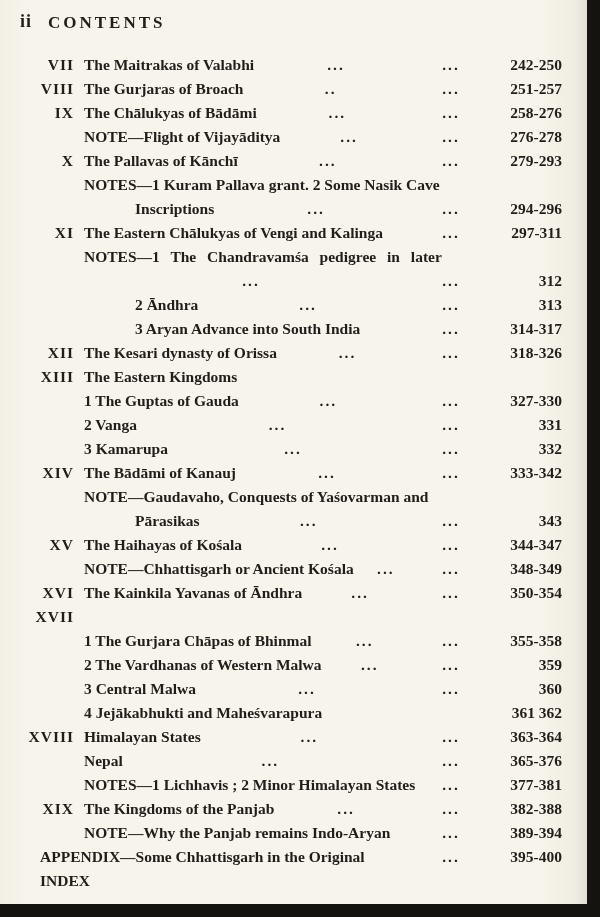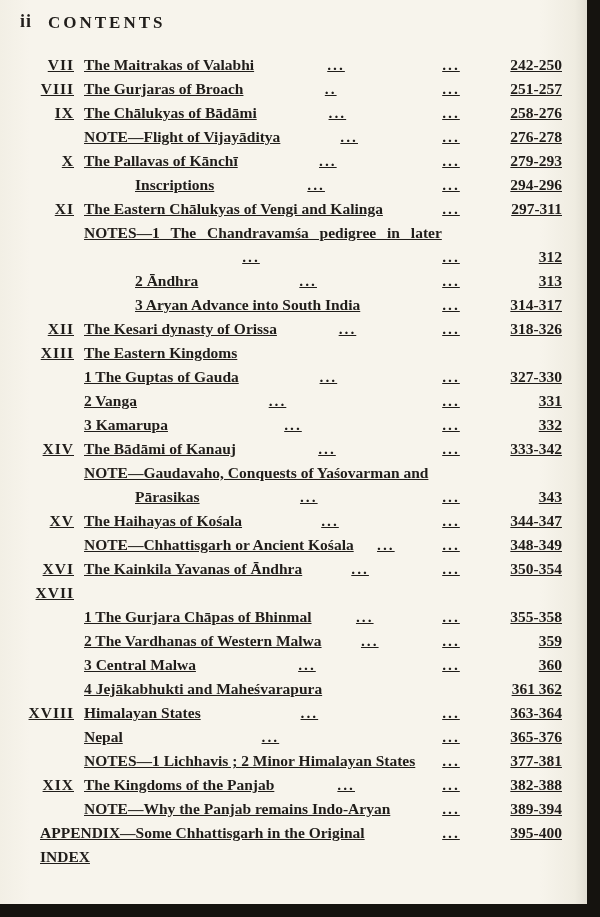--- a/index.html
+++ b/index.html
@@ -47,21 +47,20 @@
   }
   .toc {
     margin: 10px 38px 0 18px;
   }
   .row {
     display: flex;
     align-items: flex-start;
     line-height: 24px;
     font-size: 15.5px;
     white-space: nowrap;
-    text-decoration: underline;
   }
   .num {
     width: 66px;
     flex: 0 0 66px;
     text-align: right;
     padding-right: 10px;
     box-sizing: border-box;
     letter-spacing: 1px;
   }
   .txt { flex: 0 0 auto; }
@@ -123,20 +122,27 @@
     <span class="d2">...</span>
     <span class="pg">276-278</span>
   </div>
       <div class="row">
     <span class="num">X</span>
     <span class="txt">The Pallavas of Kānchī</span>
     <span class="d1">...</span>
     <span class="d2">...</span>
     <span class="pg">279-293</span>
   </div>
+      <div class="row">
+    <span class="num"></span>
+    <span class="txt">NOTES—1  Kuram Pallava grant.  2 Some Nasik Cave</span>
+    <span class="d1"></span>
+    <span class="d2"></span>
+    <span class="pg"></span>
+  </div>
       <div class="row ind1">
     <span class="num"></span>
     <span class="txt">Inscriptions</span>
     <span class="d1">...</span>
     <span class="d2">...</span>
     <span class="pg">294-296</span>
   </div>
       <div class="row">
     <span class="num">XI</span>
     <span class="txt">The Eastern Chālukyas of Vengi and Kalinga</span>

